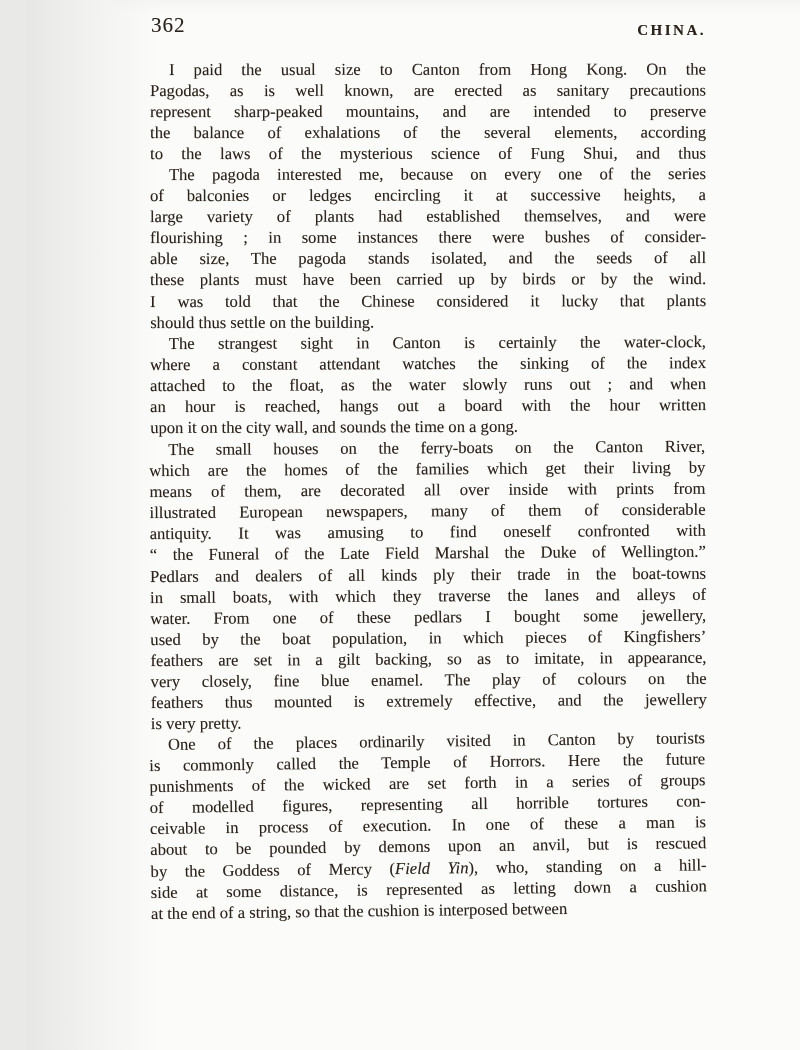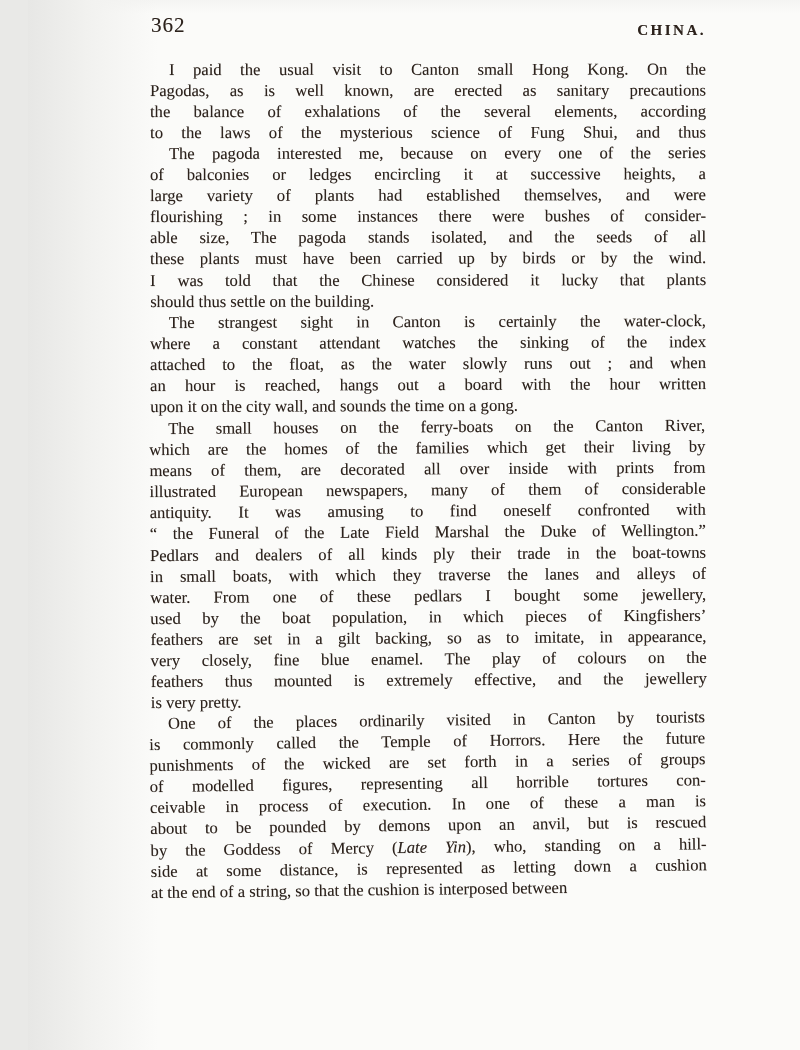--- a/index.html
+++ b/index.html
@@ -63,22 +63,23 @@
   .line i { font-style: italic; }
 </style>
 </head>
 <body>
 
 <div class="page" style="color: rgb(44, 34, 28); margin-left: 28px;">
   <div class="page-num">362</div>
   <div class="head-title">CHINA.</div>
   <div class="body-text">
       <div class="para para-1">
-        <div class="line indent">I paid the usual visit to Canton small Hong Kong.  On the</div>
+        <div class="line indent">I paid the usual size to Canton from Hong Kong.  On the</div>
         <div class="line">Pagodas, as is well known, are erected as sanitary precautions</div>
+        <div class="line">represent sharp-peaked mountains, and are intended to preserve</div>
         <div class="line">the balance of exhalations of the several elements, according</div>
         <div class="line">to the laws of the mysterious science of Fung Shui, and thus</div>
       </div>
       <div class="para para-2">
         <div class="line indent">The pagoda interested me, because on every one of the series</div>
         <div class="line">of balconies or ledges encircling it at successive heights, a</div>
         <div class="line">large variety of plants had established themselves, and were</div>
         <div class="line">flourishing ; in some instances there were bushes of consider-</div>
         <div class="line">able size,  The pagoda stands isolated, and the seeds of all</div>
         <div class="line">these plants must have been carried up by birds or by the wind.</div>
@@ -108,18 +109,18 @@
         <div class="line">feathers thus mounted is extremely effective, and the jewellery</div>
         <div class="line last">is very pretty.</div>
       </div>
       <div class="para para-5">
         <div class="line indent">One of the places ordinarily visited in Canton by tourists</div>
         <div class="line">is commonly called the Temple of Horrors.  Here the future</div>
         <div class="line">punishments of the wicked are set forth in a series of groups</div>
         <div class="line">of modelled figures, representing all horrible tortures con-</div>
         <div class="line">ceivable in process of execution.  In one of these a man is</div>
         <div class="line">about to be pounded by demons upon an anvil, but is rescued</div>
-        <div class="line">by the Goddess of Mercy (<i>Late Yin</i>), who, standing on a hill-</div>
+        <div class="line">by the Goddess of Mercy (<i>Field Yin</i>), who, standing on a hill-</div>
         <div class="line">side at some distance, is represented as letting down a cushion</div>
         <div class="line last">at the end of a string, so that the cushion is interposed between</div>
       </div>
     </div>
 </div>
 
 </body></html>

